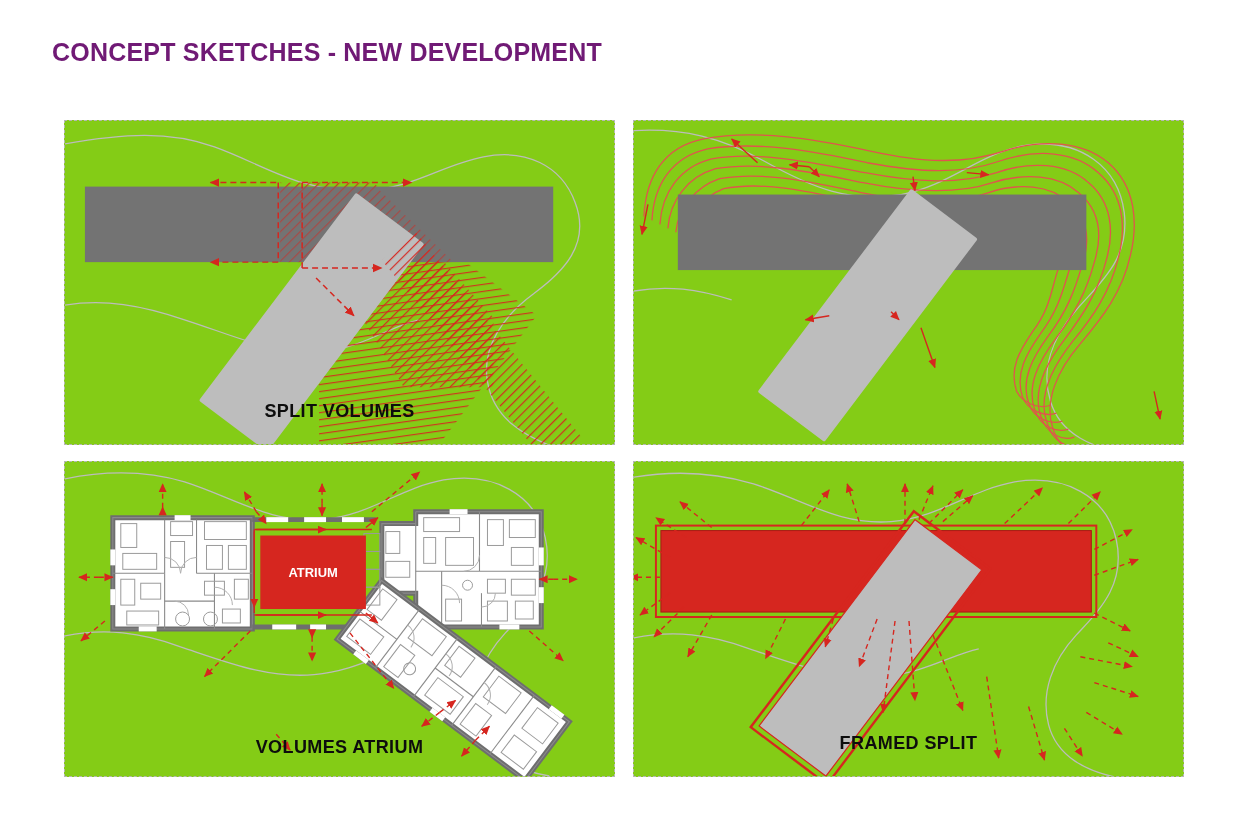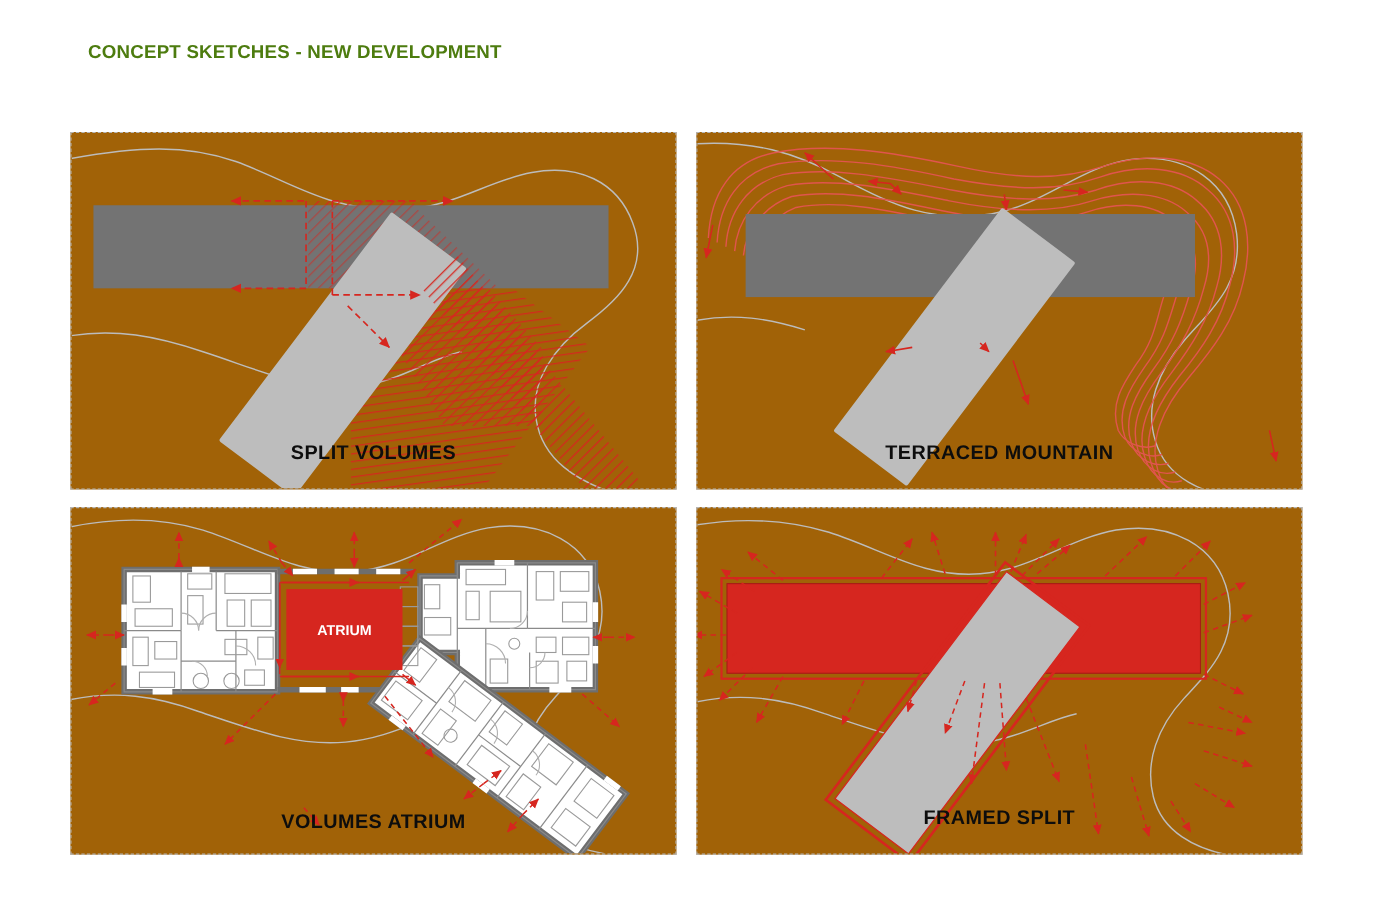--- a/index.html
+++ b/index.html
@@ -3,36 +3,36 @@
 <meta charset="utf-8">
 <style>
   html,body{margin:0;padding:0;background:#ffffff;}
   body{
     width:1248px;height:832px;
     font-family:"Liberation Sans","DejaVu Sans",sans-serif;
     color:#111;overflow:hidden;position:relative;
   }
   .sheet{position:absolute;inset:0;background:#fff;}
   .sheet-title{
-    position:absolute;left:80px;top:38px;
-    font-size:17px;font-weight:bold;letter-spacing:.2px;
-    color:#4d7c0f;white-space:nowrap;
+    position:absolute;left:52px;top:38px;
+    font-size:25px;font-weight:bold;letter-spacing:.2px;
+    color:#701a75;white-space:nowrap;
   }
   .grid{
     position:absolute;left:64px;top:120px;
     width:1120px;height:666px;
     display:grid;
     grid-template-columns:551px 551px;
     grid-template-rows:325px 316px;
     column-gap:18px;row-gap:16px;
   }
   .panel{
     position:relative;
     border:1px dashed #b6b6b6;
-    background:#a16207;
+    background:#84cc16;
     overflow:hidden;
   }
   .panel svg{position:absolute;left:0;top:0;width:100%;height:100%;display:block;}
   .panel-label{
     position:absolute;left:0;right:0;bottom:22px;
     text-align:center;
     font-size:18px;font-weight:bold;letter-spacing:.4px;
     color:#0d0d0d;pointer-events:none;
   }
   .p3 .panel-label{bottom:18px;}
@@ -146,21 +146,20 @@
           <path d="M176,46 L186,56" marker-end="url(#ar2)"></path>
           <path d="M334,52 L356,54" marker-end="url(#ar2)"></path>
           <path d="M280,56 L282,70" marker-end="url(#ar2)"></path>
           <path d="M14,84 L8,114" marker-end="url(#ar2)"></path>
           <path d="M196,196 L172,200" marker-end="url(#ar2)"></path>
           <path d="M258,192 L266,200" marker-end="url(#ar2)"></path>
           <path d="M288,208 L302,248" marker-end="url(#ar2)"></path>
           <path d="M522,272 L528,300" marker-end="url(#ar2)"></path>
         </g>
       </svg>
-      <div class="panel-label">TERRACED MOUNTAIN</div>
     </div>
 
     <div class="panel p3">
       <svg viewBox="0 0 551 316" preserveAspectRatio="none">
         <defs>
           <marker id="ar3" markerWidth="7" markerHeight="7" refX="6" refY="3.5" orient="auto">
             <path d="M0,0.6 L6.5,3.5 L0,6.4 z" fill="#d6261f"></path>
           </marker>
           <marker id="ar3s" markerWidth="7" markerHeight="7" refX="1" refY="3.5" orient="auto">
             <path d="M6.5,0.6 L0,3.5 L6.5,6.4 z" fill="#d6261f"></path>

